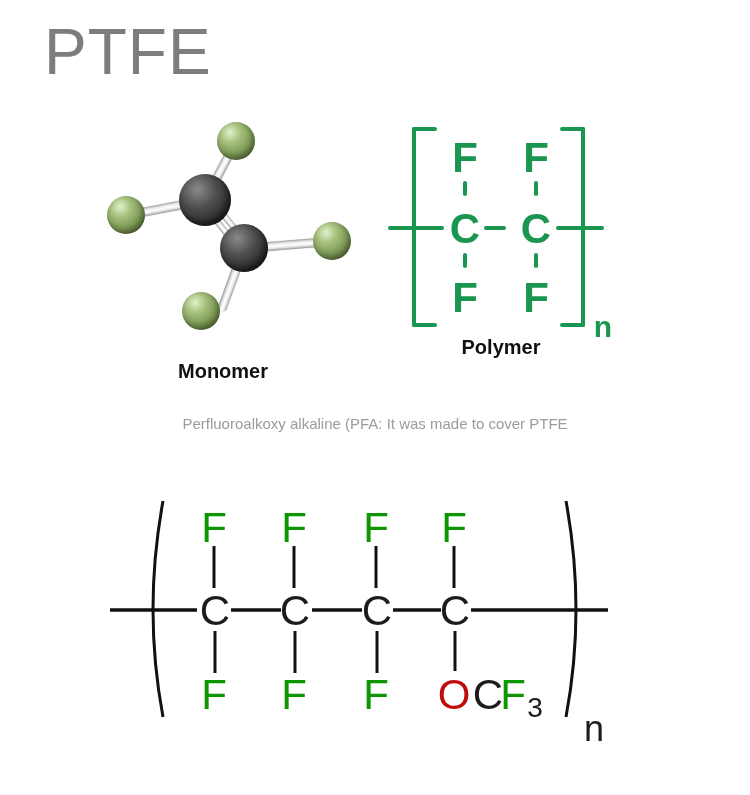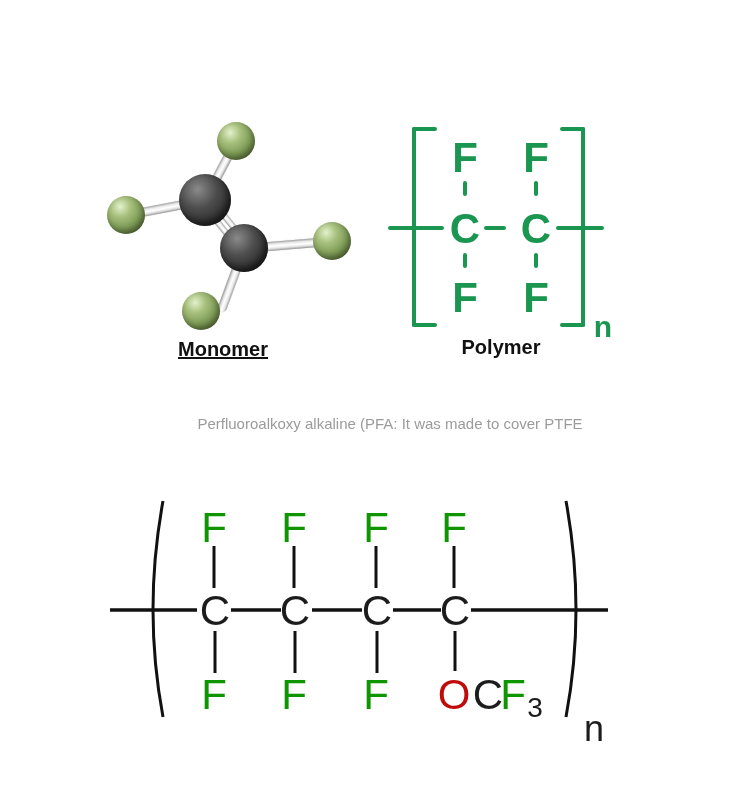--- a/index.html
+++ b/index.html
@@ -29,57 +29,58 @@
   
   .g{background:#1a9650;}
   .gpart{position:absolute;border-radius:2px;}
   .gletter{position:absolute;transform:translate(-50%,-50%);color:#1a9650;
            font-weight:700;font-size:42px;line-height:1;white-space:nowrap;}
   .gsub{position:absolute;transform:translate(-50%,-50%);color:#1a9650;
         font-weight:700;font-size:30px;line-height:1;}
 
   
   .caption{position:absolute;left:375px;top:410px;transform:translateX(-50%);
-           text-align:center;color:#9b9b9b;font-size:15px;line-height:27px;white-space:nowrap;margin-left:15px;}
+           text-align:center;color:#9b9b9b;font-size:15px;line-height:27px;white-space:nowrap;}
 
   
   .pfa-svg{position:absolute;left:0;top:0;pointer-events:none;}
   .kletter{position:absolute;transform:translate(-50%,-50%);font-size:42px;line-height:1;
            font-weight:400;white-space:nowrap;}
   .k-green{color:#0d9600;}
   .k-black{color:#1c1c1c;}
   .k-red{color:#c00b0b;}
   .ksub{position:absolute;transform:translate(-50%,-50%);font-size:28px;color:#1c1c1c;line-height:1;}
   .kn{position:absolute;transform:translate(-50%,-50%);font-size:36px;color:#1c1c1c;line-height:1;}
 </style>
 </head>
 <body>
 
 <div class="page">
 
+  <div class="big-title" style="left:44px;top:20px;">PTFE</div>
 
   <div class="monomer">
 
     <div class="stick" style="left:125px;top:95.5px;width:67px;transform:rotate(-62.3deg);"></div>
     <div class="stick" style="left:46px;top:110.5px;width:80px;transform:rotate(-10.8deg);"></div>
     <div class="stick" style="left:164px;top:143.5px;width:88px;transform:rotate(-4.6deg);"></div>
     <div class="stick" style="left:164px;top:143.5px;width:67px;transform:rotate(110.1deg);"></div>
 
     <div class="stick thin" style="left:121.5px;top:99.8px;width:62px;transform:rotate(50.9deg);"></div>
     <div class="stick thin" style="left:128.5px;top:94.2px;width:62px;transform:rotate(50.9deg);"></div>
 
     <div class="atom atom-f" style="left:137px;top:22px;width:38px;height:38px;"></div>
     <div class="atom atom-f" style="left:27px;top:96px;width:38px;height:38px;"></div>
     <div class="atom atom-c" style="left:99px;top:74px;width:52px;height:52px;"></div>
     <div class="atom atom-c" style="left:140px;top:124px;width:48px;height:48px;"></div>
     <div class="atom atom-f" style="left:233px;top:122px;width:38px;height:38px;"></div>
     <div class="atom atom-f" style="left:102px;top:192px;width:38px;height:38px;"></div>
   </div>
 
-  <div class="struct-label" style="left:223px;top:338px;text-decoration:underline;">Monomer</div>
+  <div class="struct-label" style="left:223px;top:360px;">Monomer</div>
   <div class="struct-label" style="left:501px;top:336px;text-align:right;">Polymer</div>
 
   <div>
 
     <div class="gpart g" style="left:412px;top:127px;width:4px;height:200px;"></div>
     <div class="gpart g" style="left:412px;top:127px;width:25px;height:4px;"></div>
     <div class="gpart g" style="left:412px;top:323px;width:25px;height:4px;"></div>
     <div class="gpart g" style="left:581px;top:127px;width:4px;height:200px;"></div>
     <div class="gpart g" style="left:560px;top:127px;width:25px;height:4px;"></div>
     <div class="gpart g" style="left:560px;top:323px;width:25px;height:4px;"></div>

